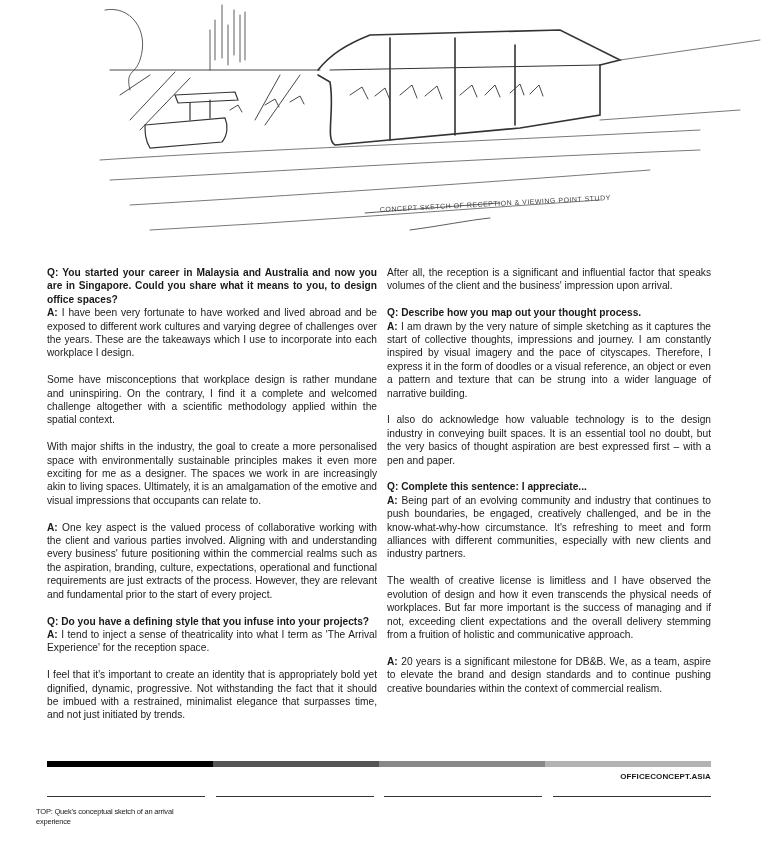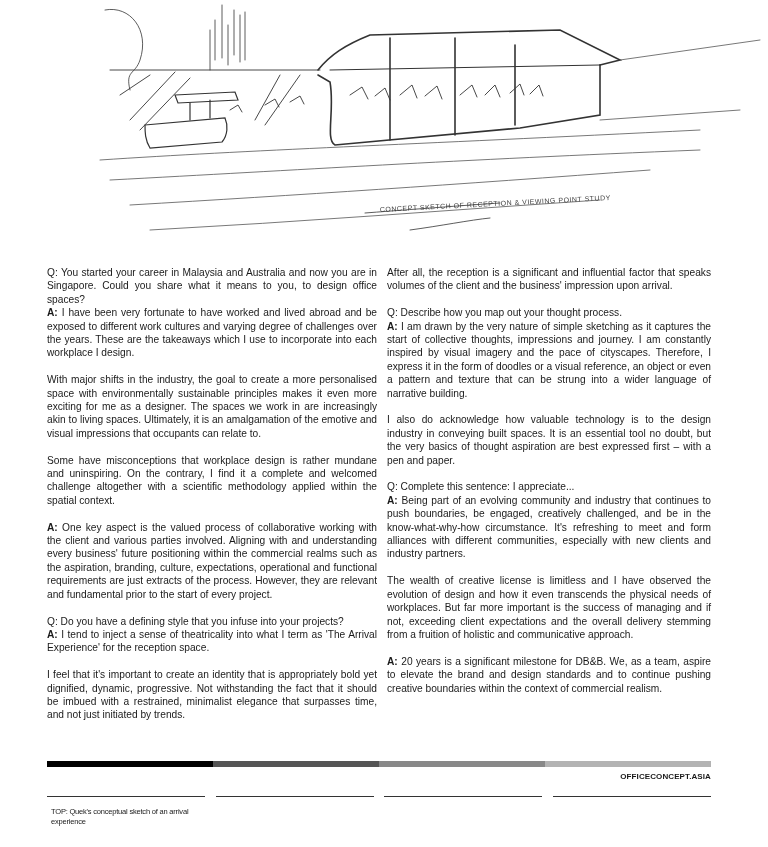--- a/index.html
+++ b/index.html
@@ -3,29 +3,29 @@
 <meta charset="utf-8">
 <style>
   html, body { margin: 0; padding: 0; background: #ffffff; }
   body { width: 768px; height: 847px; position: relative; overflow: hidden;
          font-family: "Liberation Sans", "DejaVu Sans", sans-serif; color: #1a1a1a; }
   .sketch { position: absolute; left: 0; top: 0; width: 768px; height: 255px; }
   .col { position: absolute; top: 266px; width: 330px; font-size: 10.2px; line-height: 13.4px;
          text-align: justify; }
   .col-left { left: 47px; }
   .col-right { left: 387px; width: 324px; }
-  .q { font-weight: normal; display: block; }
+  .q { font-weight: bold; display: block; }
   .a-label { font-weight: bold; }
   p { margin: 0 0 13.4px 0; }
   .block { margin-bottom: 13.4px; }
   .bars { position: absolute; top: 761px; left: 47px; width: 664px; height: 6px; display: flex; }
   .bars div { flex: 1; height: 6px; }
   .rules { position: absolute; top: 796px; left: 47px; width: 664px; display: flex; justify-content: space-between; }
   .rules div { width: 158px; height: 1px; background: #333; }
-  .caption { position: absolute; left: 51px; top: 807px; width: 160px; font-size: 7.5px; line-height: 10px;
+  .caption { position: absolute; left: 36px; top: 807px; width: 160px; font-size: 7.5px; line-height: 10px;
              font-family: "Liberation Sans Narrow", "Liberation Sans", sans-serif; letter-spacing: -0.2px; }
   .brand { position: absolute; right: 57px; top: 772px; font-size: 8px; font-weight: bold; letter-spacing: 0.1px; }
 </style>
 </head>
 <body>
 
 <svg class="sketch" viewBox="0 0 768 255" fill="none" stroke="#333" stroke-linecap="round">
   <g stroke-width="0.8">
     <line x1="210" y1="30" x2="210" y2="70"></line>
       <line x1="215" y1="20" x2="215" y2="60"></line>
@@ -68,22 +68,22 @@
   <text x="380" y="212" font-size="7" fill="#444" stroke="none" font-family="Liberation Sans, sans-serif" transform="rotate(-3 380 212)" letter-spacing="0.5">CONCEPT SKETCH OF RECEPTION &amp; VIEWING POINT STUDY</text>
   <path d="M365,213 C430,208 470,205 500,203" stroke-width="0.8"></path>
   <path d="M410,230 C440,226 470,220 490,218" stroke-width="0.8"></path>
 </svg>
 
 <div class="col col-left">
   <div class="block">
     <span class="q">Q: You started your career in Malaysia and Australia and now you are in Singapore. Could you share what it means to you, to design office spaces?</span>
     <span class="a-label">A:</span><span> I have been very fortunate to have worked and lived abroad and be exposed to different work cultures and varying degree of challenges over the years. These are the takeaways which I use to incorporate into each workplace I design.</span>
   </div>
+  <p>Some have misconceptions that workplace design is rather mundane and uninspiring. On the contrary, I find it a complete and welcomed challenge altogether with a scientific methodology applied within the spatial context.</p>
   <p>With major shifts in the industry, the goal to create a more personalised space with environmentally sustainable principles makes it even more exciting for me as a designer. The spaces we work in are increasingly akin to living spaces. Ultimately, it is an amalgamation of the emotive and visual impressions that occupants can relate to.</p>
-  <p>Some have misconceptions that workplace design is rather mundane and uninspiring. On the contrary, I find it a complete and welcomed challenge altogether with a scientific methodology applied within the spatial context.</p>
   <div class="block">
     <span class="a-label">A:</span><span> One key aspect is the valued process of collaborative working with the client and various parties involved. Aligning with and understanding every business' future positioning within the commercial realms such as the aspiration, branding, culture, expectations, operational and functional requirements are just extracts of the process. However, they are relevant and fundamental prior to the start of every project.</span>
   </div>
   <div class="block">
     <span class="q">Q: Do you have a defining style that you infuse into your projects?</span>
     <span class="a-label">A:</span><span> I tend to inject a sense of theatricality into what I term as 'The Arrival Experience' for the reception space.</span>
   </div>
   <p>I feel that it's important to create an identity that is appropriately bold yet dignified, dynamic, progressive. Not withstanding the fact that it should be imbued with a restrained, minimalist elegance that surpasses time, and not just initiated by trends.</p>
 </div>
 

